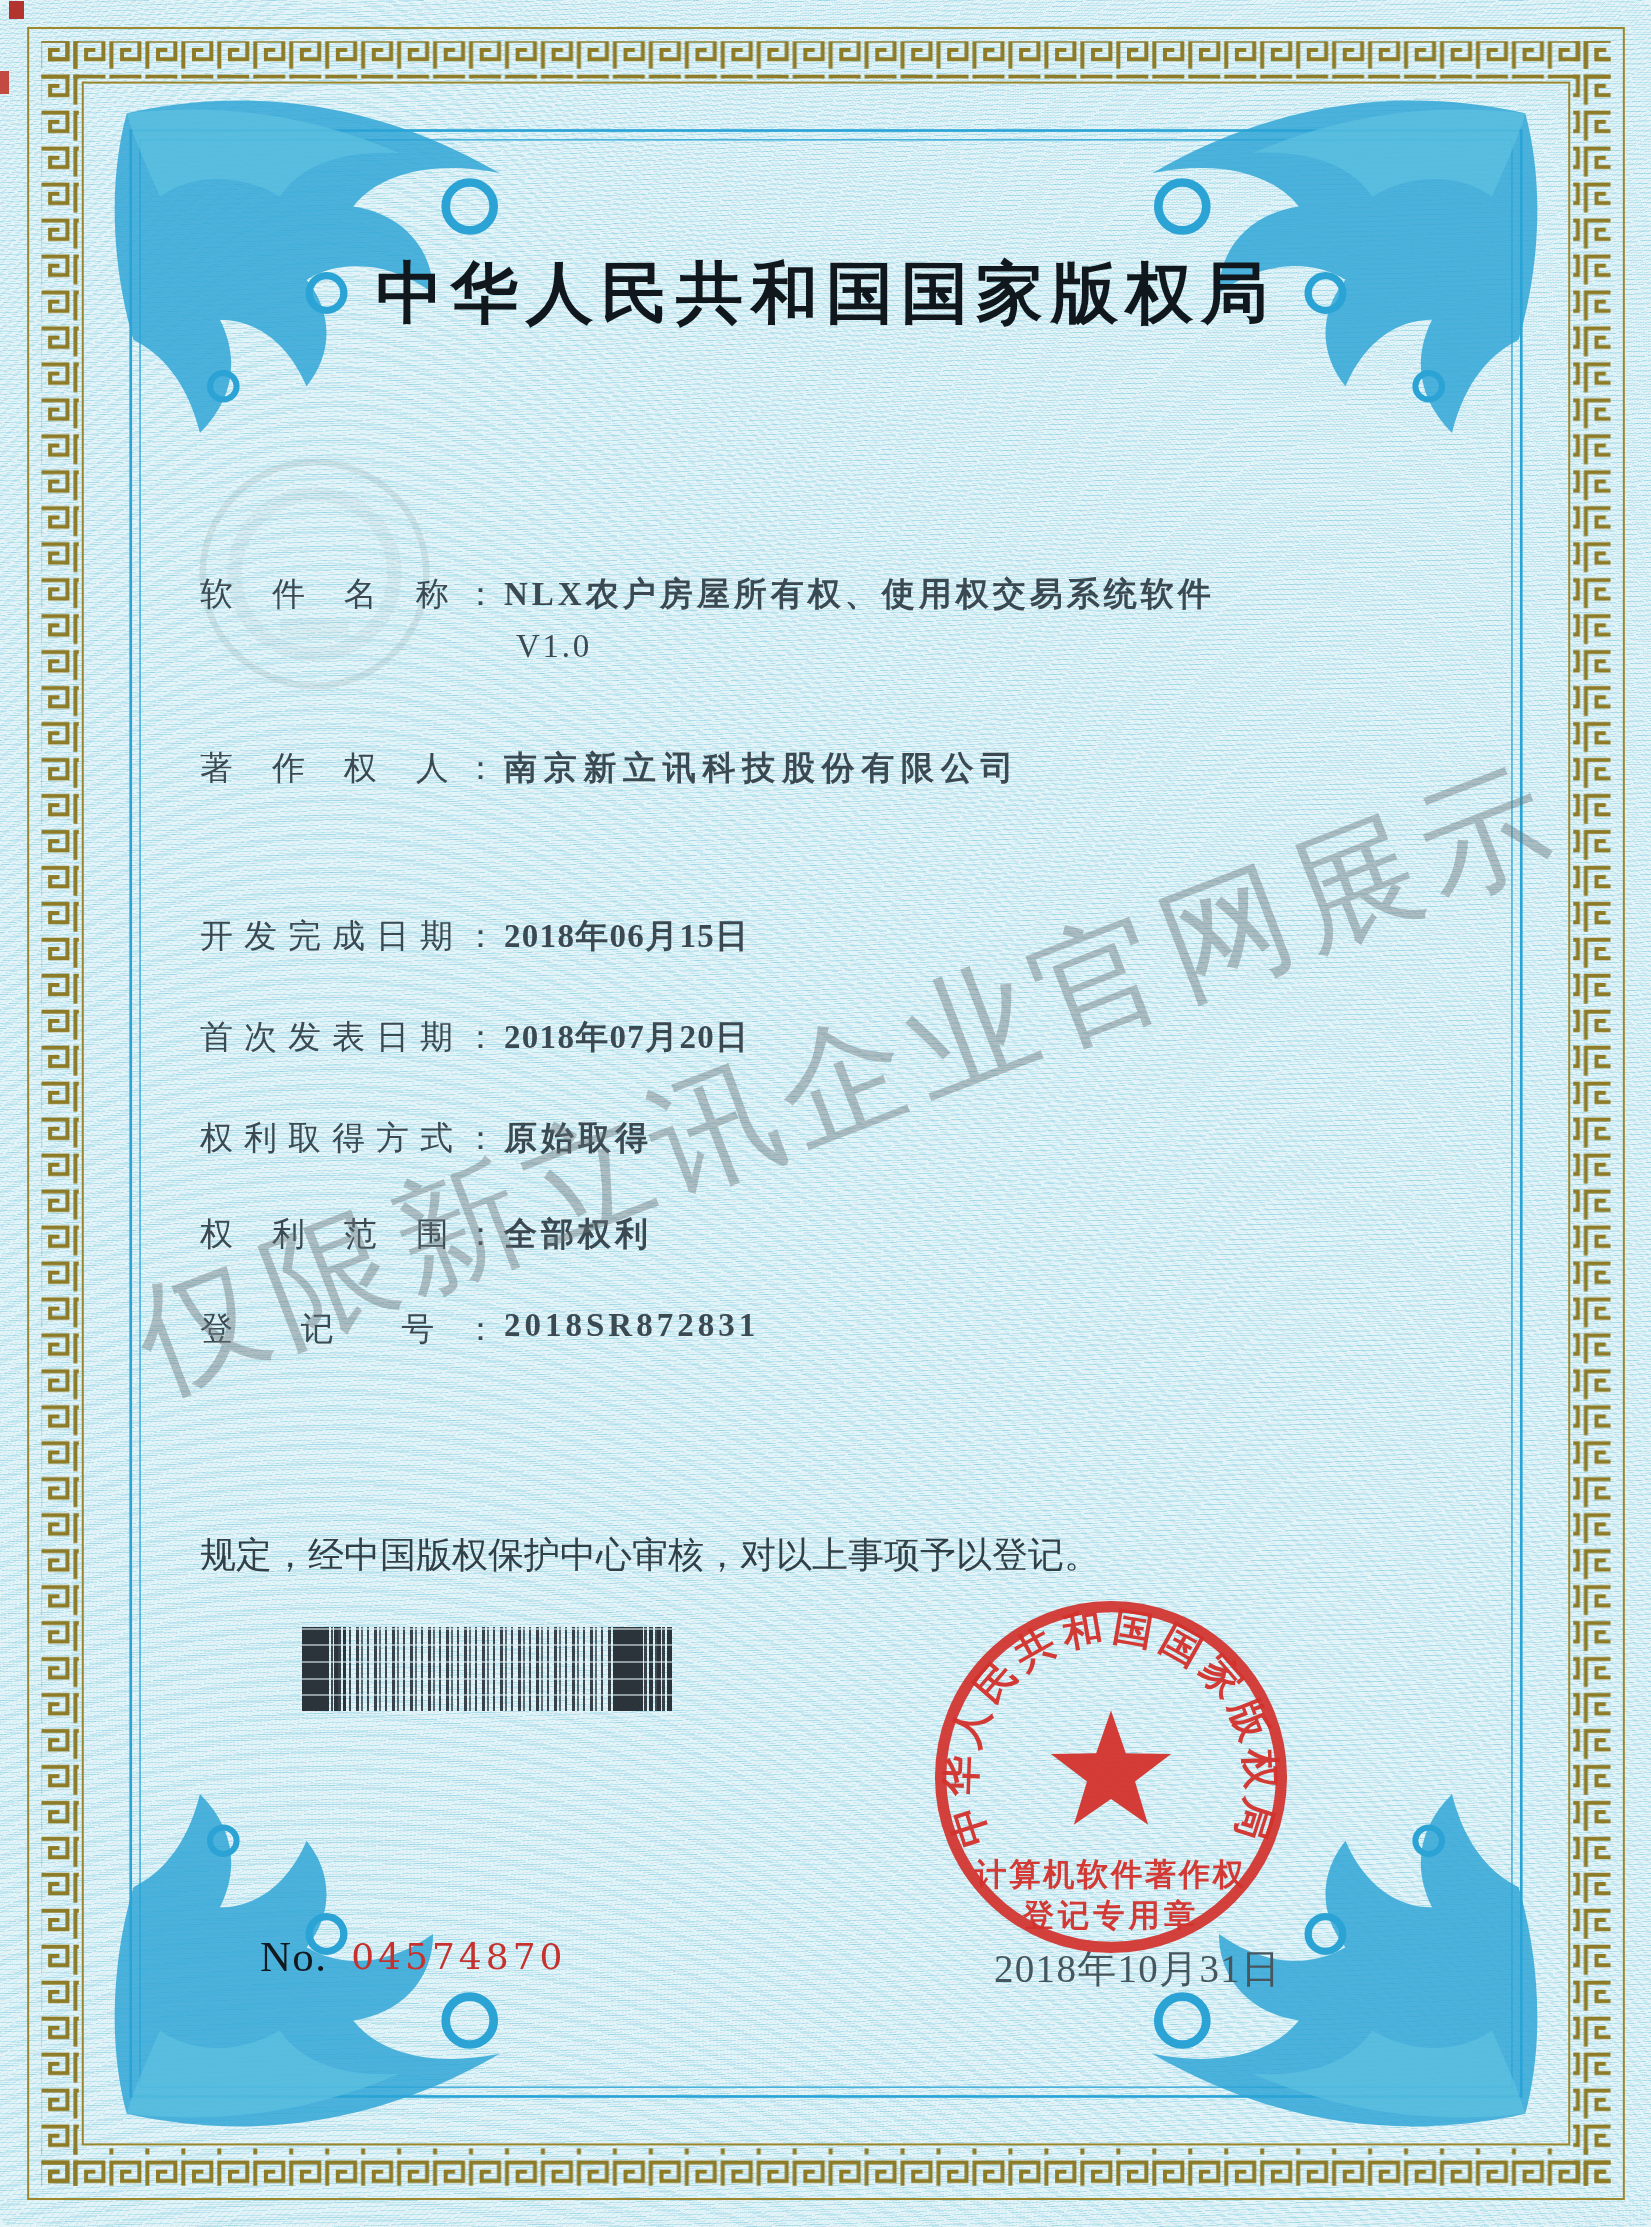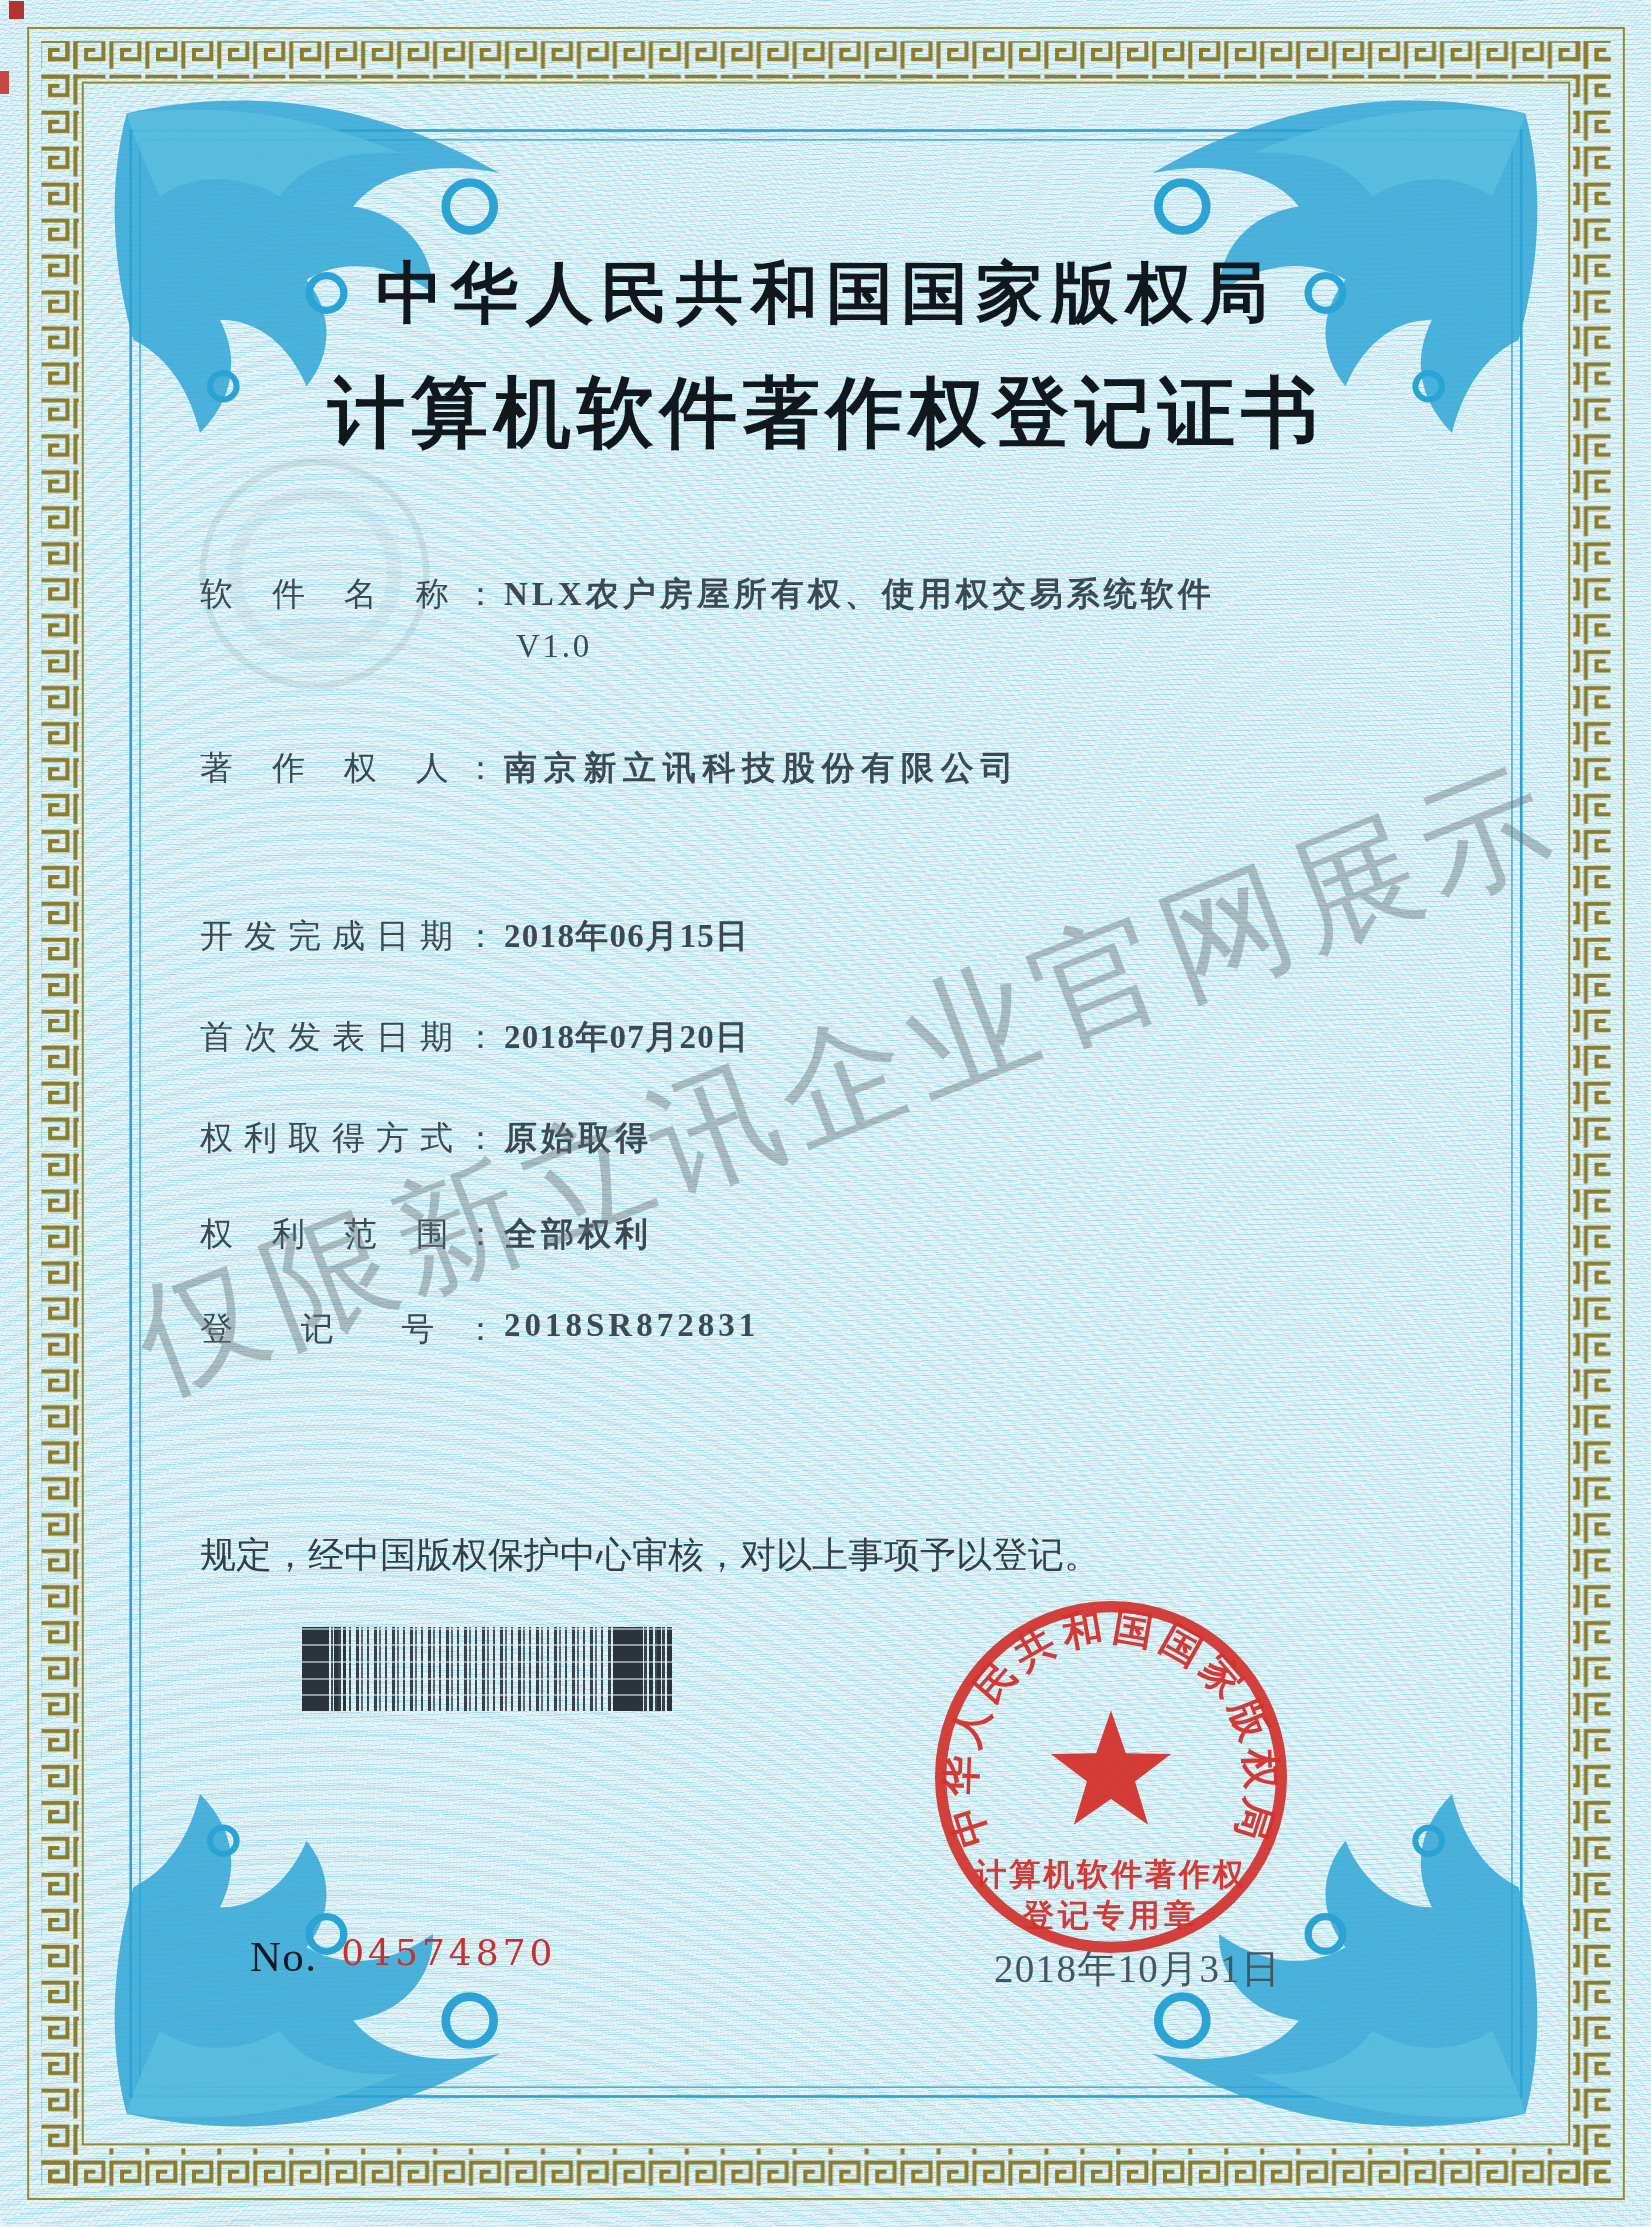--- a/index.html
+++ b/index.html
@@ -52,21 +52,21 @@
       linear-gradient(90deg, rgba(0,0,0,0) 0 32px, #2b333b 32px 36px, rgba(0,0,0,0) 36px 41px, #2b333b 41px 44px, rgba(0,0,0,0) 44px 100%),
       linear-gradient(270deg, #2b333b 0 5.3px, rgba(0,0,0,0) 5.3px 10.7px, #2b333b 10.7px 14.7px, rgba(0,0,0,0) 14.7px 18.7px, #2b333b 18.7px 22.6px, rgba(0,0,0,0) 22.6px 100%),
       linear-gradient(270deg, rgba(0,0,0,0) 0 29px, #2b333b 29px 59px, rgba(0,0,0,0) 59px 100%),
       repeating-linear-gradient(90deg, rgba(43,51,59,.92) 0 3.3px, rgba(0,0,0,0) 3.3px 5.3px, rgba(43,51,59,.72) 5.3px 6.7px, rgba(0,0,0,0) 6.7px 10.7px, rgba(43,51,59,.88) 10.7px 13.3px, rgba(0,0,0,0) 13.3px 18px);
   }
 
   .seal-date{left:994px;top:1942px;font-size:39px;letter-spacing:1.3px;color:#46565e;z-index:3;white-space:nowrap;}
   .seal-svg{position:absolute;left:918px;top:1584px;width:386px;height:386px;z-index:4;}
   .seal-text{font-family:"Liberation Serif","DejaVu Serif",serif;font-weight:700;}
 
-  .serial{left:250px;top:1932px;z-index:3;display:flex;align-items:flex-start;}
+  .serial{left:260px;top:1932px;z-index:3;display:flex;align-items:center;}
   .serial .prefix{font-size:43px;color:#131a1f;letter-spacing:1.3px;}
   .serial .num{font-size:36px;color:#c5322e;letter-spacing:4px;margin-left:24px;font-family:"DejaVu Serif","Liberation Serif",serif;}
 
   .watermark{left:93px;top:999px;width:1479px;z-index:6;font-size:128px;letter-spacing:9.3px;
     color:rgba(103,112,117,.42);white-space:nowrap;transform:rotate(-21deg);transform-origin:50% 50%;
     font-weight:400;pointer-events:none;}
 </style>
 </head>
 <body>
 
@@ -104,21 +104,20 @@
       <circle cx="472" cy="862" r="168" fill="none" stroke="#8fa8b0" stroke-width="10"></circle>
       <circle cx="472" cy="862" r="120" fill="none" stroke="#9db3ba" stroke-width="22" opacity="0.6"></circle>
       <rect x="420" y="930" width="104" height="26" fill="#9db3ba" opacity="0.5"></rect>
     </g>
   </svg>
 
   <div class="reg-mark1"></div>
   <div class="reg-mark2"></div>
 
   <div class="abs authority">中华人民共和国国家版权局</div>
-  <div class="abs cert-title">计算机软件著作权登记证书</div>
 
 
   <div class="frow row-name">
     <span class="f-label">软 件 名 称：</span>
     <span class="f-value">NLX农户房屋所有权、使用权交易系统软件</span>
     <span class="f-value2">V1.0</span>
   </div>
   <div class="frow row-owner">
     <span class="f-label">著 作 权 人：</span>
     <span class="f-value">南京新立讯科技股份有限公司</span>

